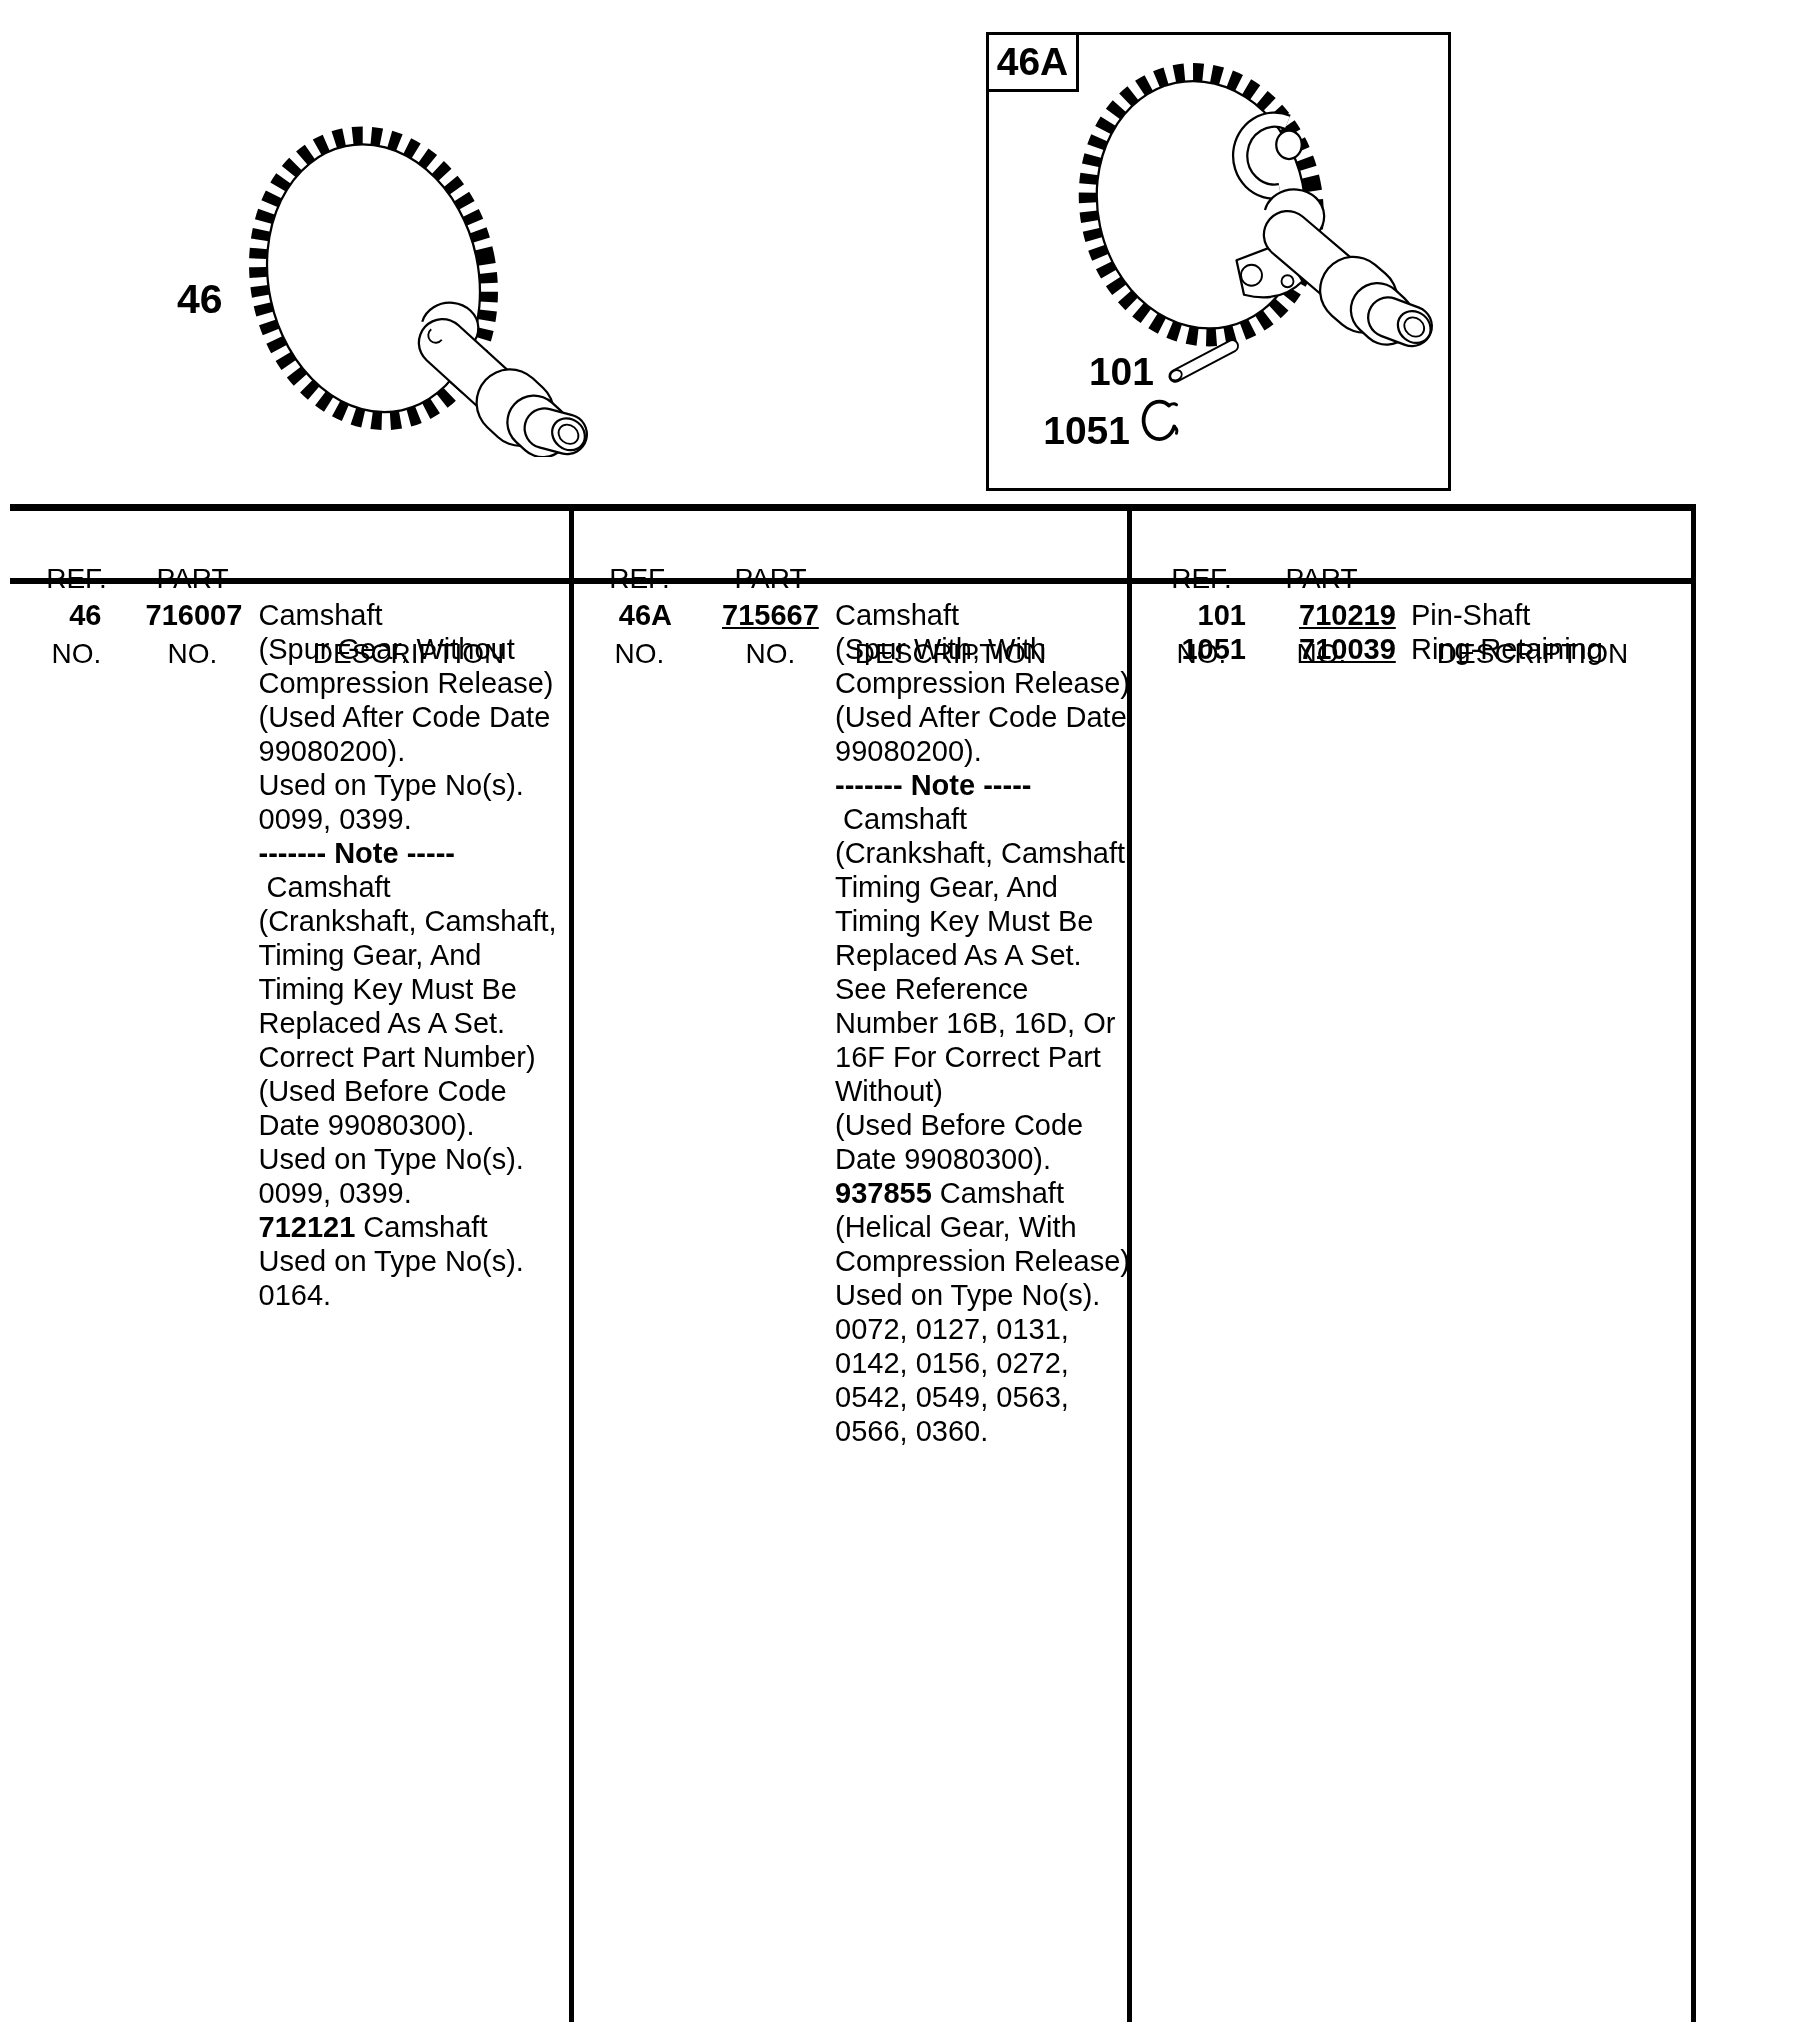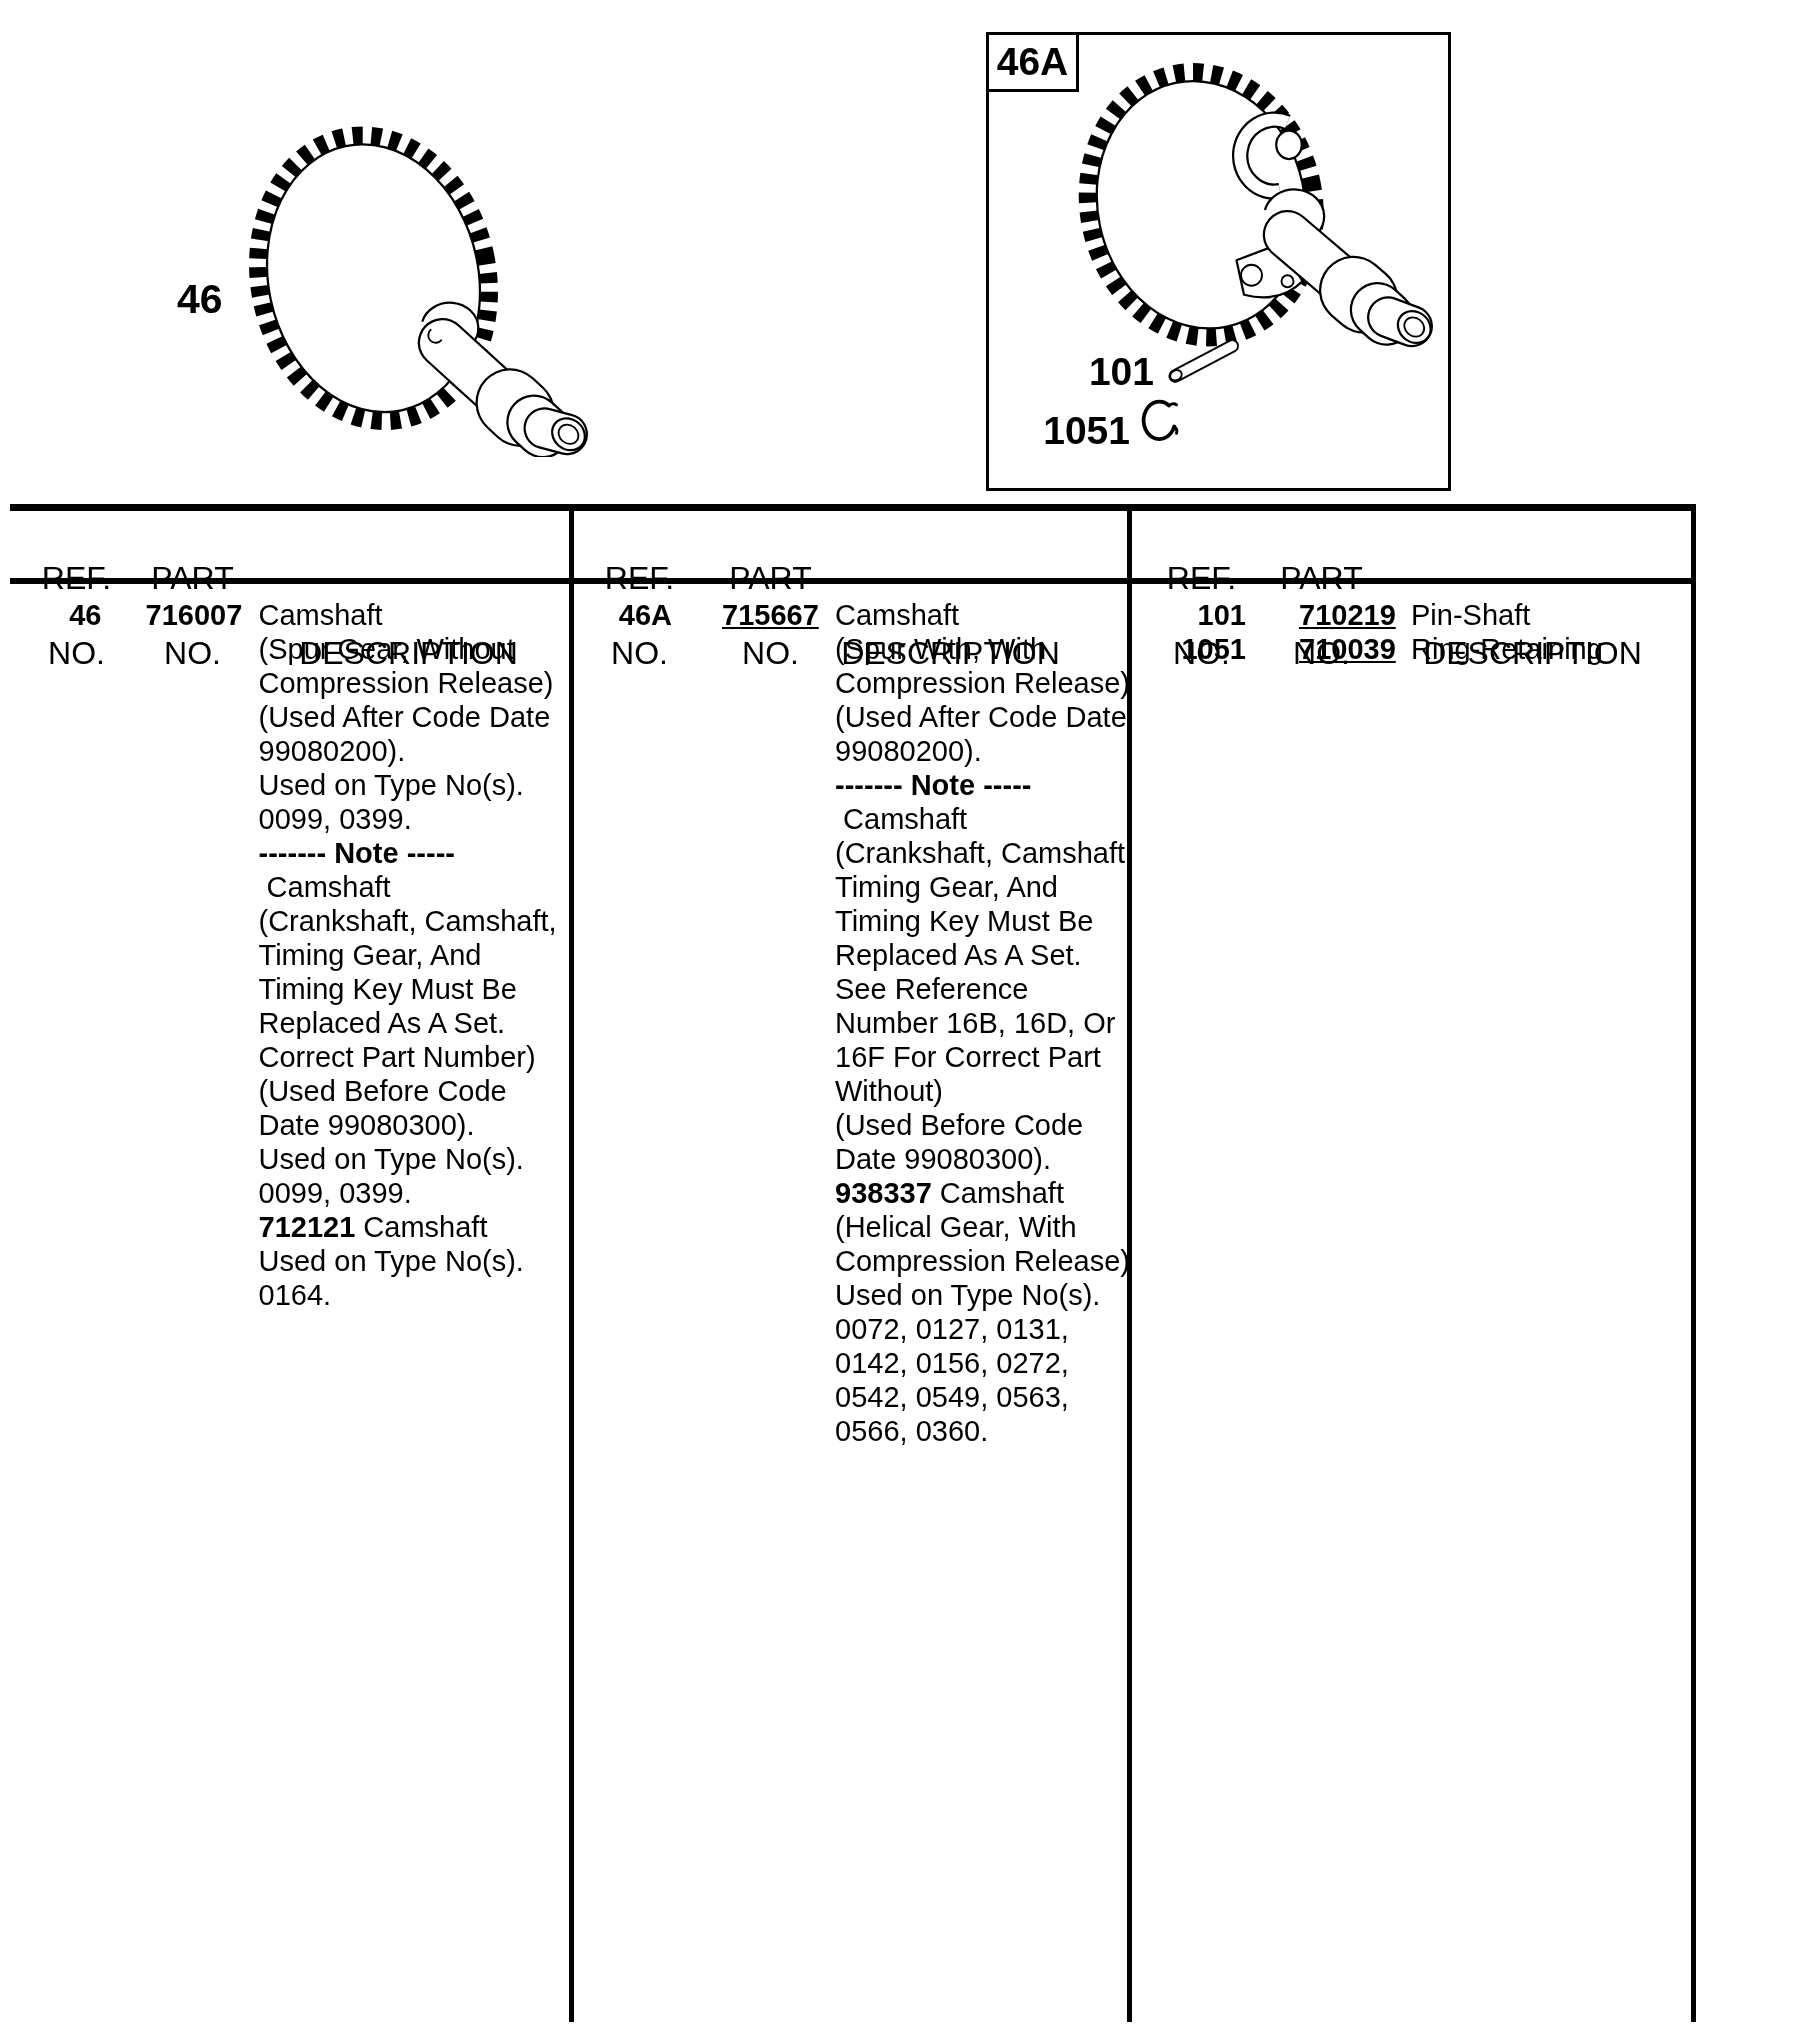--- a/index.html
+++ b/index.html
@@ -8,21 +8,21 @@
     font-family:"Liberation Sans",sans-serif;overflow:hidden;
   }
   .hline,.vline{position:absolute;background:#000;}
   
   #border-top{left:9.8px;top:504px;width:1685px;height:6.8px;}
   #border-sep{left:9.8px;top:578px;width:1685px;height:6px;}
   #divider-1{left:569px;top:504px;width:4.5px;height:1518px;}
   #divider-2{left:1127px;top:504px;width:4.5px;height:1518px;}
   #border-right{left:1691px;top:504px;width:4.5px;height:1518px;}
   
-  .hcell{position:absolute;top:516px;font-size:32px;line-height:25px;text-align:center;white-space:pre;}
+  .hcell{position:absolute;top:516px;font-size:28px;line-height:25px;text-align:center;white-space:pre;}
   .hcell div{height:25px;}
   #h-ref-0{left:24px;width:105px;}   #h-part-0{left:140px;width:105px;}  #h-desc-0{left:296px;width:225px;}
   #h-ref-1{left:587px;width:105px;}  #h-part-1{left:718px;width:105px;}  #h-desc-1{left:838px;width:225px;}
   #h-ref-2{left:1149px;width:105px;} #h-part-2{left:1269px;width:105px;} #h-desc-2{left:1420px;width:225px;}
   
   .tcol{position:absolute;top:598px;font-size:29px;line-height:34px;}
   .trow{display:grid;}
   [data-col="0"]{left:7.5px;width:559px;}
   [data-col="0"] .trow{grid-template-columns:94px 157px auto;}
   [data-col="0"] .c-part{padding-left:44px;}
@@ -362,21 +362,21 @@
       <span class="c-desc">(Used Before Code</span>
     </div>
     <div class="trow">
       <span class="c-ref"></span>
       <span class="c-part"></span>
       <span class="c-desc">Date 99080300).</span>
     </div>
     <div class="trow">
       <span class="c-ref"></span>
       <span class="c-part"></span>
-      <span class="c-desc"><b>938337</b> Camshaft</span>
+      <span class="c-desc"><b>937855</b> Camshaft</span>
     </div>
     <div class="trow">
       <span class="c-ref"></span>
       <span class="c-part"></span>
       <span class="c-desc">(Helical Gear, With</span>
     </div>
     <div class="trow">
       <span class="c-ref"></span>
       <span class="c-part"></span>
       <span class="c-desc">Compression Release)</span>

